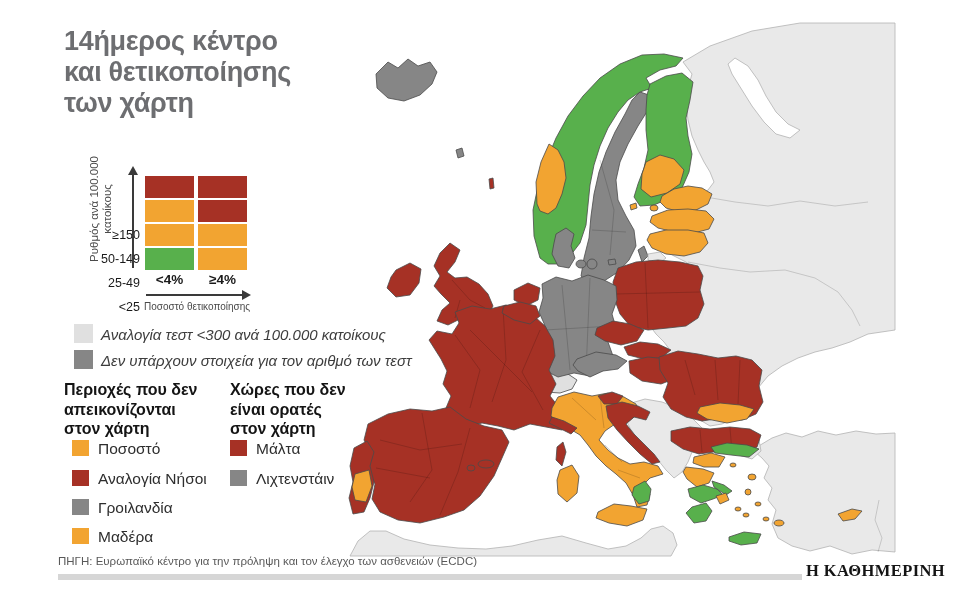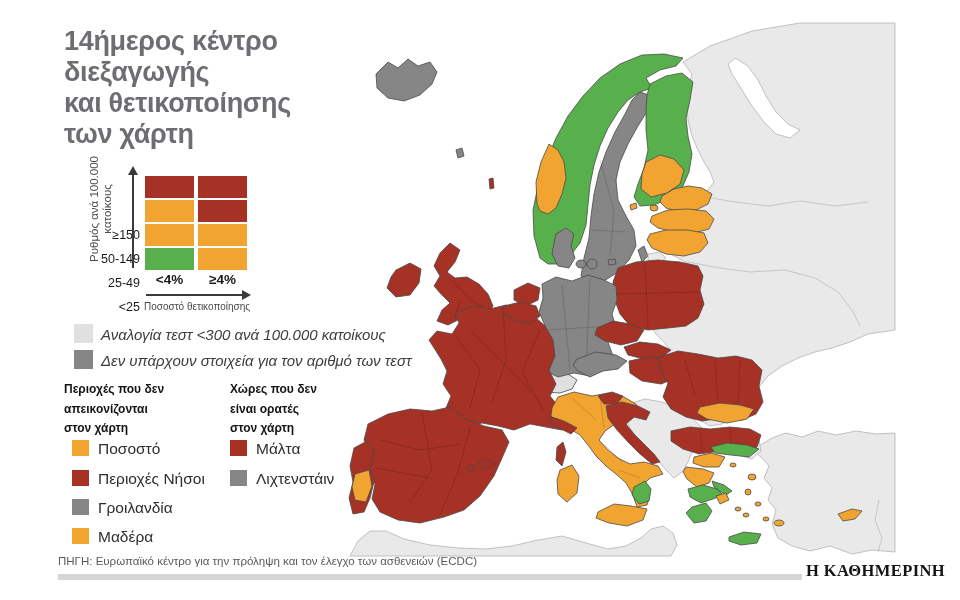--- a/index.html
+++ b/index.html
@@ -20,21 +20,21 @@
   #yaxis-line{left:132px;top:174px;width:2px;height:94px;background:#3a3a3a;}
   #yaxis-head{left:128px;top:166px;width:0;height:0;border-left:5px solid transparent;border-right:5px solid transparent;border-bottom:9px solid #3a3a3a;}
   #ylab{left:28px;top:196px;width:145px;text-align:center;font-size:11.5px;color:#4a4a4a;line-height:13px;transform:rotate(-90deg);transform-origin:50% 50%;}
   #xaxis-line{left:146px;top:294px;width:96px;height:2px;background:#3a3a3a;}
   #xaxis-head{left:242px;top:290px;width:0;height:0;border-top:5px solid transparent;border-bottom:5px solid transparent;border-left:9px solid #3a3a3a;}
   #xlab{left:104px;top:301px;width:186px;text-align:center;font-size:10px;color:#4a4a4a;}
   
   .note-sw{width:19px;height:19px;}
   .note-tx{font-size:15px;color:#3d3d3d;font-style:italic;}
   
-  .list-title{font-size:12px;font-weight:bold;color:#141414;line-height:19.5px;}
+  .list-title{font-size:16px;font-weight:bold;color:#141414;line-height:19.5px;}
   .item-sw{width:17px;height:16px;}
   .item-tx{font-size:15.5px;color:#2e2e2e;}
   
   #source{left:58px;top:555px;font-size:11.5px;color:#595959;}
   #bar{left:58px;top:574px;width:744px;height:6px;background:#d6d6d6;}
   #logo{left:806px;top:561px;font-family:"Liberation Serif","DejaVu Serif",serif;font-size:16.5px;font-weight:bold;color:#141414;letter-spacing:.4px;}
 </style>
 </head>
 <body>
 
@@ -126,21 +126,20 @@
   <ellipse class="eu" cx="746" cy="515" rx="3" ry="2" fill="#f2a431"></ellipse>
   <ellipse class="eu" cx="758" cy="504" rx="3" ry="2" fill="#f2a431"></ellipse>
   <ellipse class="eu" cx="766" cy="519" rx="3" ry="2" fill="#f2a431"></ellipse>
   <ellipse class="eu" cx="733" cy="465" rx="3" ry="2" fill="#f2a431"></ellipse>
   <ellipse class="eu" cx="779" cy="523" rx="5" ry="3" fill="#f2a431"></ellipse>
   <polygon class="eu" points="838,514 852,509 862,511 855,519 843,521" fill="#f2a431"></polygon>
 </svg>
 
 <div class="abs" id="title">
   <div>14ήμερος κέντρο</div>
-  <div>διεξαγωγής</div>
   <div>και θετικοποίησης</div>
   <div>των χάρτη</div>
 </div>
 
 <div class="abs cell" style="left: 145px; top: 176px; background-color: rgb(166, 49, 37);"></div>
 <div class="abs cell" style="left: 198px; top: 176px; background-color: rgb(166, 49, 37);"></div>
 <div class="abs cell" style="left: 145px; top: 200px; background-color: rgb(242, 164, 49);"></div>
 <div class="abs cell" style="left: 198px; top: 200px; background-color: rgb(166, 49, 37);"></div>
 <div class="abs cell" style="left: 145px; top: 224px; background-color: rgb(242, 164, 49);"></div>
 <div class="abs cell" style="left: 198px; top: 224px; background-color: rgb(242, 164, 49);"></div>
@@ -168,21 +167,21 @@
 <div class="abs note-tx" style="left:101px;top:352px">Δεν υπάρχουν στοιχεία για τον αριθμό των τεστ</div>
 
 <div class="abs list-title" style="left:64px;top:380px">
   <div>Περιοχές που δεν</div>
   <div>απεικονίζονται</div>
   <div>στον χάρτη</div>
 </div>
 <div class="abs item-sw" style="left: 72px; top: 440px; background-color: rgb(242, 164, 49);"></div>
 <div class="abs item-tx" style="left:98px;top:440px">Ποσοστό</div>
 <div class="abs item-sw" style="left: 72px; top: 470px; background-color: rgb(166, 49, 37);"></div>
-<div class="abs item-tx" style="left:98px;top:470px">Περιοχές Νήσοι</div>
+<div class="abs item-tx" style="left:98px;top:470px">Αναλογία Νήσοι</div>
 <div class="abs item-sw" style="left: 72px; top: 499px; background-color: rgb(134, 134, 134);"></div>
 <div class="abs item-tx" style="left:98px;top:499px">Γροιλανδία</div>
 <div class="abs item-sw" style="left: 72px; top: 528px; background-color: rgb(242, 164, 49);"></div>
 <div class="abs item-tx" style="left:98px;top:528px">Μαδέρα</div>
 
 <div class="abs list-title" style="left:230px;top:380px">
   <div>Χώρες που δεν</div>
   <div>είναι ορατές</div>
   <div>στον χάρτη</div>
 </div>

